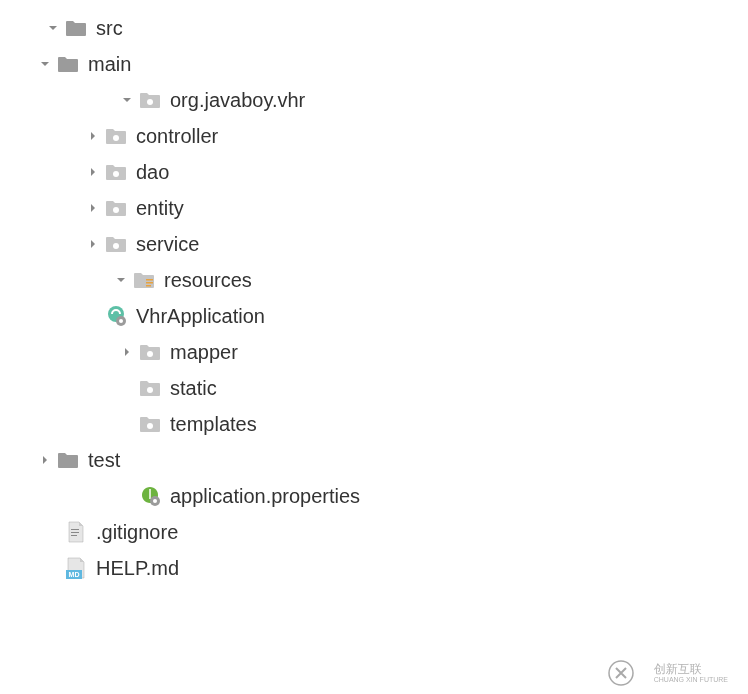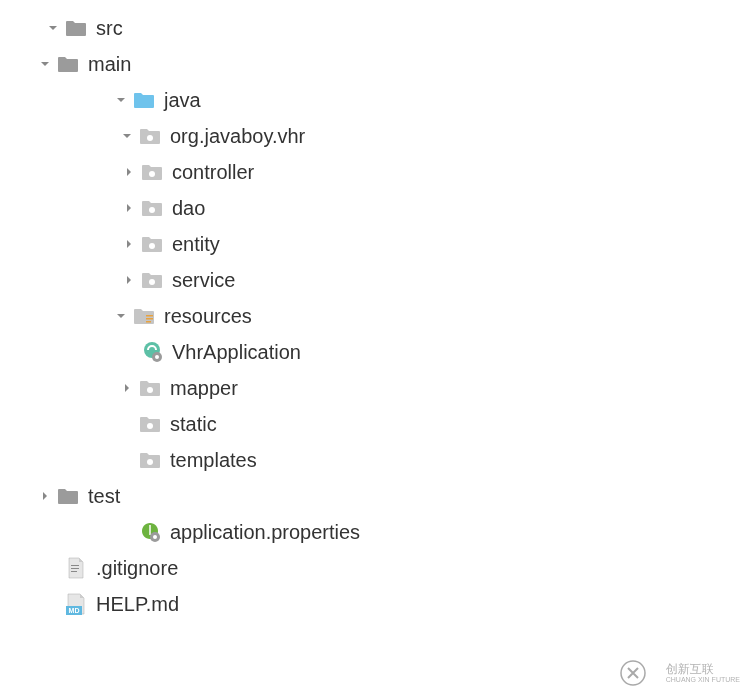--- a/index.html
+++ b/index.html
@@ -48,26 +48,26 @@
       justify-content: center;
       flex-shrink: 0;
     }
     .label {
       white-space: nowrap;
     }
     .indent-0 { padding-left: 20px; margin-left: 24px; }
     .indent-1 { padding-left: 36px; }
     .indent-2 { padding-left: 112px; }
     .indent-3 { padding-left: 118px; }
-    .indent-4 { padding-left: 120px; }
+    .indent-4 { padding-left: 84px; }
     
     .watermark {
       position: absolute;
       bottom: 8px;
-      right: 8px;
+      right: 20px;
       display: flex;
       align-items: center;
       gap: 20px;
       opacity: 0.5;
     }
     .watermark-icon {
       width: 26px;
       height: 26px;
     }
     .watermark-text {
@@ -102,33 +102,20 @@
         </svg>
     </span>
     <span class="icon">
       <svg width="22" height="18" viewBox="0 0 22 18">
           <path d="M1 3 L1 16 Q1 17 2 17 L20 17 Q21 17 21 16 L21 5 Q21 4 20 4 L10 4 L8 2 L2 2 Q1 2 1 3 Z" fill="#9b9b9b"></path>
         </svg>
     </span>
     <span class="label">main</span>
   </div>
 
-  <div class="tree-item indent-2">
-    <span class="arrow">
-      <svg width="12" height="12" viewBox="0 0 12 12">
-          <path d="M2 4 L6 8 L10 4 Z" fill="#888"></path>
-        </svg>
-    </span>
-    <span class="icon">
-      <svg width="22" height="18" viewBox="0 0 22 18">
-          <path d="M1 3 L1 16 Q1 17 2 17 L20 17 Q21 17 21 16 L21 5 Q21 4 20 4 L10 4 L8 2 L2 2 Q1 2 1 3 Z" fill="#6fc3ec"></path>
-        </svg>
-    </span>
-    <span class="label">java</span>
-  </div>
 
   <div class="tree-item indent-3">
     <span class="arrow">
       <svg width="12" height="12" viewBox="0 0 12 12">
           <path d="M2 4 L6 8 L10 4 Z" fill="#888"></path>
         </svg>
     </span>
     <span class="icon">
       <svg width="22" height="18" viewBox="0 0 22 18">
           <path d="M1 3 L1 16 Q1 17 2 17 L20 17 Q21 17 21 16 L21 5 Q21 4 20 4 L10 4 L8 2 L2 2 Q1 2 1 3 Z" fill="#c5c5c5"></path>

